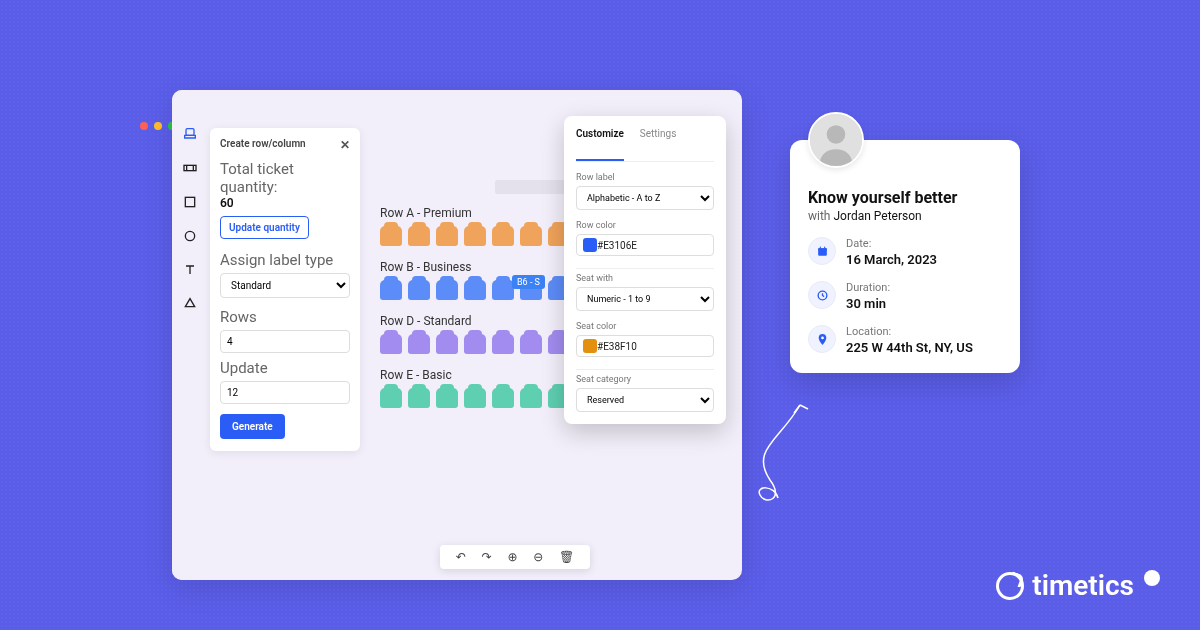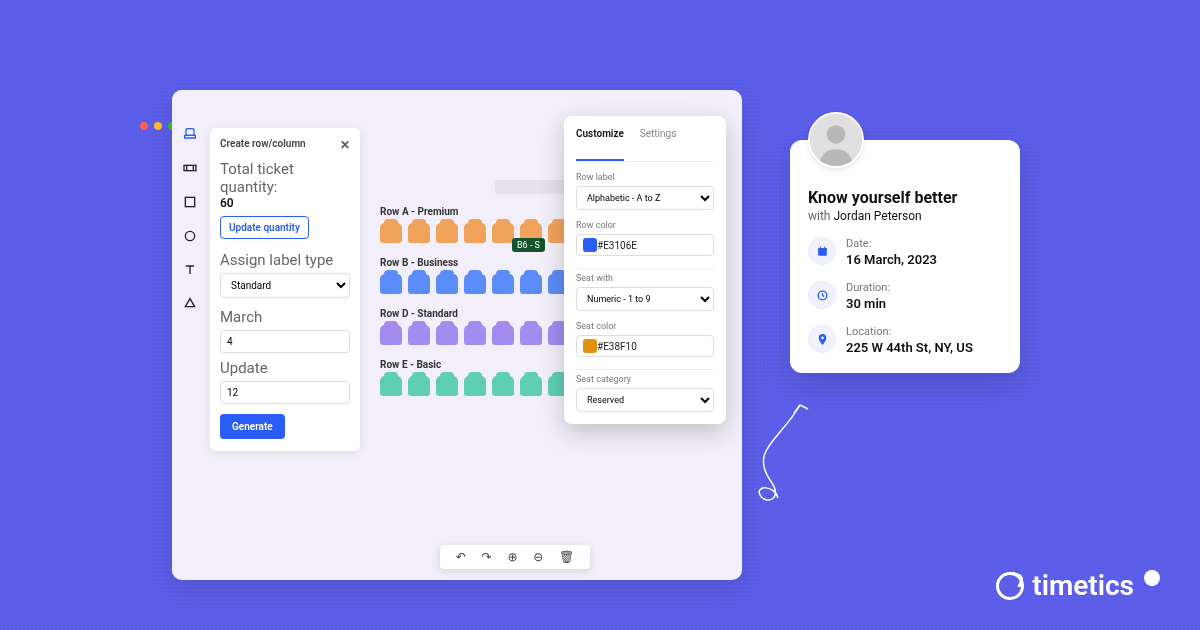--- a/index.html
+++ b/index.html
@@ -22,25 +22,25 @@
   .lp-label { font-size:15px; color:#666; margin-top:6px; }
   .lp-value { font-weight:600; font-size:12px; color:#111; }
   .lp-btn-outline { margin-top:6px; display:inline-block; padding:5px 8px; border:1px solid #2a5df5; border-radius:4px; color:#2a5df5; font-size:10px; font-weight:600; cursor:pointer; }
   .lp-select,.lp-input { width:100%; margin-top:4px; padding:5px 6px; border:1px solid #ddd; border-radius:4px; font-size:10px; background:#fff; }
   .lp-btn-primary { margin-top:10px; background:#2a5df5; color:#fff; border:none; padding:7px 12px; border-radius:4px; font-size:10px; font-weight:600; cursor:pointer; }
 
   
   .seatmap { position:absolute; left:380px; top:180px; width:350px; }
   .stage { width:120px; height:14px; background:#e5e1ec; border-radius:2px; margin:0 auto 12px; }
   .rowblock { margin-bottom:14px; }
-  .rowtitle { font-size:10px; font-weight:700; color:#333; margin-bottom:6px; }
+  .rowtitle { font-size:12px; font-weight:400; color:#333; margin-bottom:6px; }
   .seats { display:flex; gap:6px; }
   .seat { width:22px; height:20px; border-radius:5px 5px 3px 3px; position:relative; }
   .seat::before { content:""; position:absolute; top:-4px; left:4px; right:4px; height:8px; border-radius:4px; background:inherit; }
-  .tooltip { position:absolute; background:#14532d; color:#fff; font-size:9px; padding:2px 5px; border-radius:3px; white-space:nowrap; }
+  .tooltip { position:absolute; background:#3b82f6; color:#fff; font-size:9px; padding:2px 5px; border-radius:3px; white-space:nowrap;margin-top:37px; }
 
   
   .cpanel { position:absolute; left:564px; top:116px; width:162px; background:#fff; border-radius:8px; box-shadow:0 8px 24px rgba(0,0,0,0.2); padding:12px; font-size:10px; color:#222; z-index:5; }
   .tabs { display:flex; gap:16px; border-bottom:1px solid #eee; margin-bottom:10px; }
   .tab { font-size:10px; color:#888; padding-bottom:20px; cursor:pointer; }
   .tab.active { color:#111; font-weight:600; border-bottom:2px solid #2a5df5; }
   .field-label { font-size:9px; color:#777; margin-top:10px; margin-bottom:4px; display:block; }
   .cp-select,.cp-input { width:100%; padding:5px 6px; border:1px solid #ddd; border-radius:4px; font-size:9px; background:#fff; }
   .color-row { display:flex; align-items:center; border:1px solid #ddd; border-radius:4px; padding:3px 6px; }
   .swatch { width:14px; height:14px; border-radius:3px; }
@@ -121,21 +121,21 @@
 <div class="leftpanel">
   <div class="lp-head">
     <span>Create row/column</span>
     <span class="x">✕</span>
   </div>
   <div class="lp-label">Total ticket quantity:</div>
   <div class="lp-value">60</div>
   <div class="lp-btn-outline">Update quantity</div>
   <div class="lp-label" style="margin-top:12px">Assign label type</div>
   <select class="lp-select"><option>Standard</option></select>
-  <div class="lp-label" style="margin-top:10px">March</div>
+  <div class="lp-label" style="margin-top:10px">Rows</div>
   <input class="lp-input" value="4" style="">
   <div class="lp-label">Update</div>
   <input class="lp-input" value="12" style="">
   <button class="lp-btn-primary">Generate</button>
 </div>
 
 <div class="seatmap">
   <div class="stage"></div>
   <div id="rows">
       <div class="rowblock">

